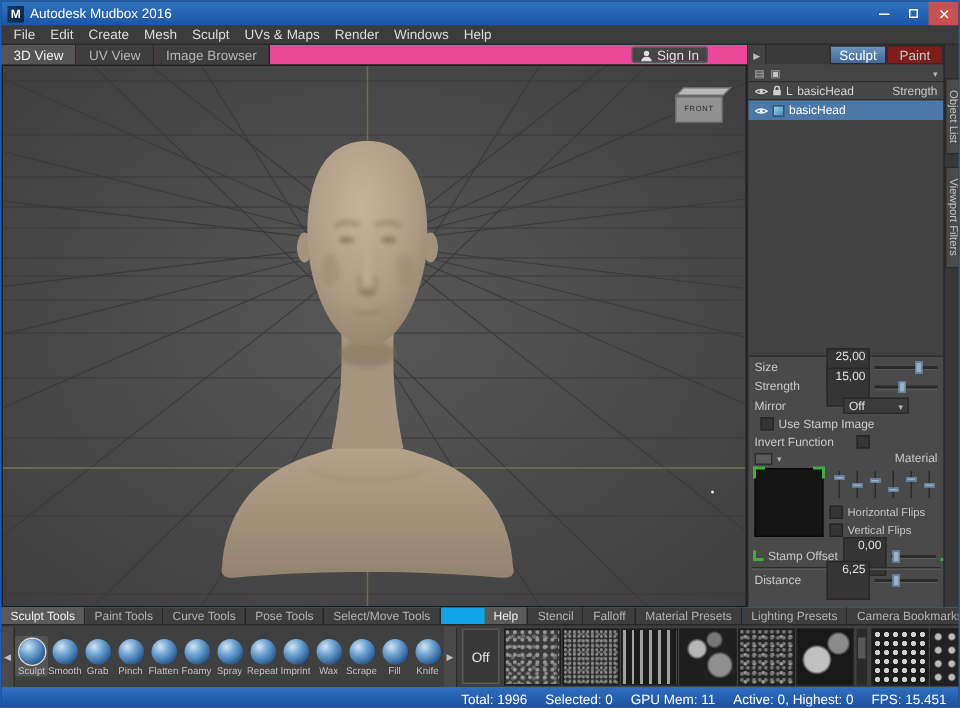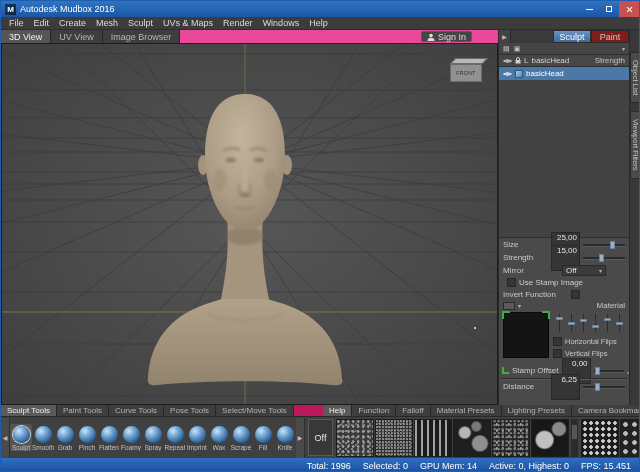--- a/index.html
+++ b/index.html
@@ -89,21 +89,21 @@
   .gb.l { border-left:2px solid #3fae3f; border-bottom:2px solid #3fae3f; }
   .gb.r { border-right:2px solid #3fae3f; border-bottom:2px solid #3fae3f; }
   .pdivider { height:2px; border-top:1px solid #2c2c2c; border-bottom:1px solid #5a5a5a; margin:0 2px; }
   .spacing-row { height:11px; display:flex; align-items:center; gap:4px; padding:0 6px; }
   
   .side-strip { width:12px; background:#383838; border-left:1px solid #292929; display:flex; flex-direction:column; align-items:center; }
   .v-tab { writing-mode:vertical-rl; font-size:7.5px; color:#c2c2c2; background:#4a4a4a;
     border:1px solid #2a2a2a; padding:7px 0; width:11px; text-align:center; margin-top:8px; }
   .v-tab:first-of-type { margin-top:22px; }
   
-  .tool-tabs { position:absolute; left:0; top:404px; width:100%; height:11px; background:#be185d; display:flex; font-size:8px; }
+  .tool-tabs { position:absolute; left:0; top:404px; width:100%; height:11px; background:#0ea5e9; display:flex; font-size:8px; }
   .tt-group { display:flex; align-items:stretch; }
   .tt-group.right { position:absolute; left:322px; top:0; height:11px; }
   .ttab { padding:0 6px; display:flex; align-items:center; background:#3e3e3e; color:#b2b2b2; border-right:1px solid #262626; white-space:nowrap; }
   .tt-group .ttab:first-child { background:#5a5a5a; color:#efefef; }
   
   .tray { position:absolute; left:0; top:415px; width:100%; height:42px; background:#404040; border-top:1px solid #282828;
     display:flex; align-items:center; overflow:hidden; }
   .tray-arrow { width:9px; height:40px; background:#4a4a4a; color:#c0c0c0; font-size:6px;
     display:flex; align-items:center; justify-content:center; flex:none; border-right:1px solid #2e2e2e; }
   .tools { display:flex; flex:none; }
@@ -438,21 +438,21 @@
 
         <div class="ttab">Pose Tools</div>
 
         <div class="ttab">Select/Move Tools</div>
 
     </div>
     <div class="tt-group right">
 
         <div class="ttab">Help</div>
 
-        <div class="ttab">Function</div>
+        <div class="ttab">Stencil</div>
 
         <div class="ttab">Falloff</div>
 
         <div class="ttab">Material Presets</div>
 
         <div class="ttab">Lighting Presets</div>
 
         <div class="ttab">Camera Bookmarks</div>
 
     </div>
@@ -545,18 +545,18 @@
     <div class="tray-scroll"></div>
     <div class="thumbs">
       <div class="th t7"></div>
       <div class="th t8"></div>
     </div>
   </div>
 
   <div class="statusbar">
     <span>Total: 1996</span>
     <span>Selected: 0</span>
-    <span>GPU Mem: 14</span>
+    <span>GPU Mem: 11</span>
     <span>Active: 0, Highest: 0</span>
     <span>FPS: 15.451</span>
   </div>
 
 </div>
 
 </body></html>

